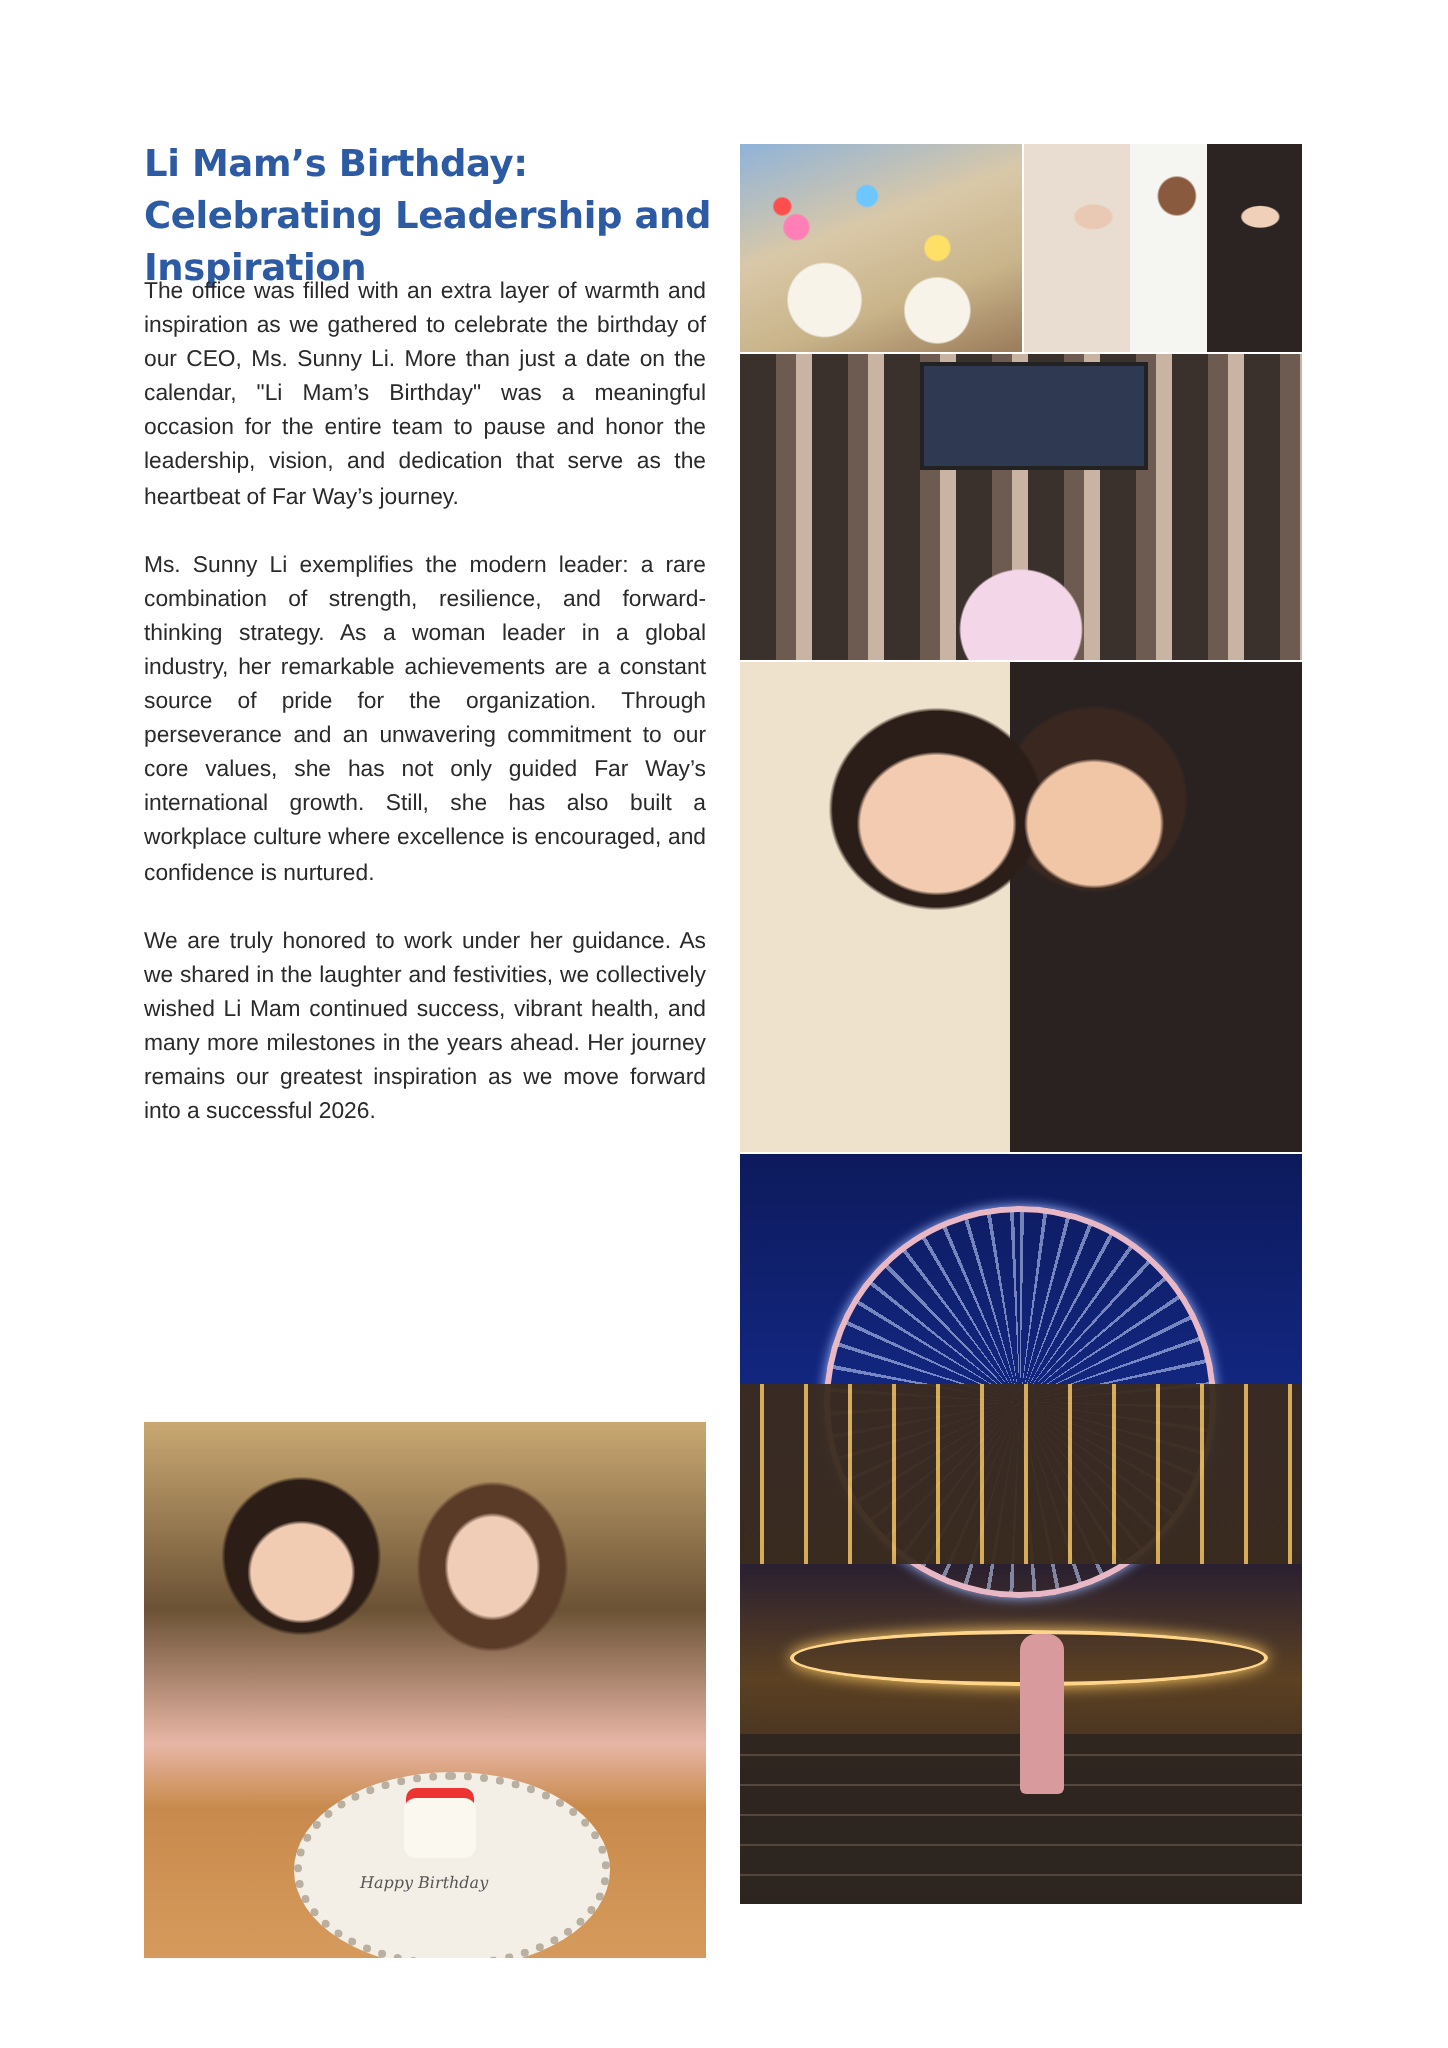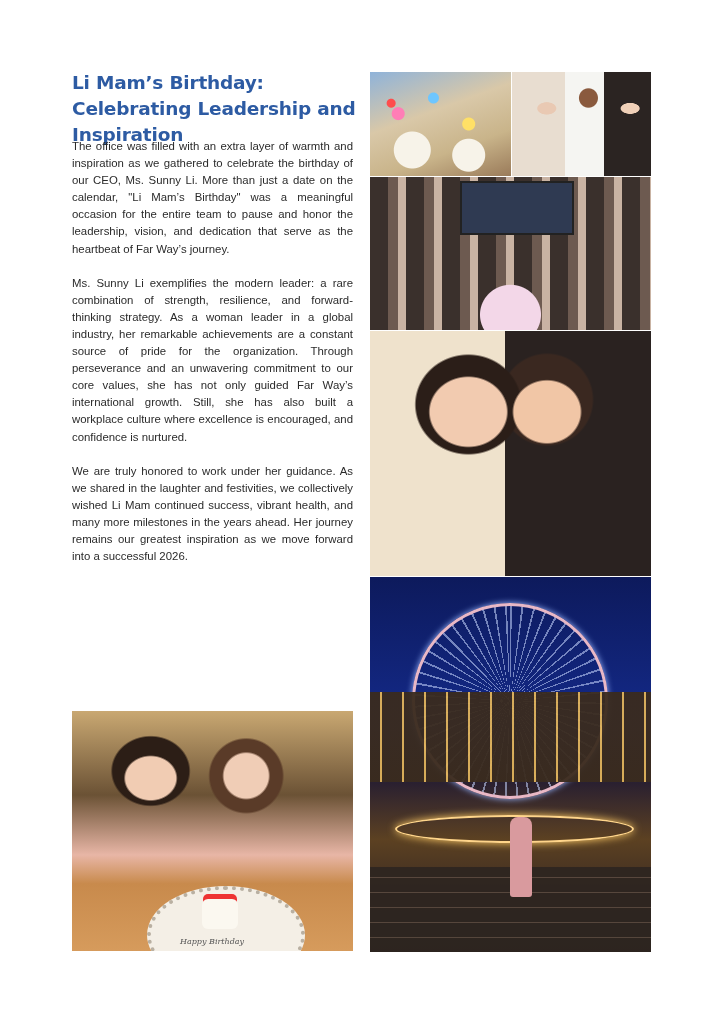--- a/index.html
+++ b/index.html
@@ -60,21 +60,21 @@
   #ph-night .wheel { position:absolute; left:42px; top:26px; width:190px; height:190px; border-radius:50%;
     border:3px solid #e9b8c6; box-shadow: 0 0 6px #9ab8ff;
     background: repeating-conic-gradient(from 0deg, rgba(200,215,255,0.55) 0deg 1.2deg, transparent 1.2deg 7deg); }
   #ph-night .bld { position:absolute; left:0; top:115px; width:281px; height:90px;
     background: repeating-linear-gradient(90deg, #3a2b1e 0 10px, #e0b35a 10px 12px, #3a2b1e 12px 22px); opacity:0.95; }
   #ph-night .glow { position:absolute; left:25px; top:238px; width:235px; height:24px; border:2px solid #ffd58a; border-radius:50%; box-shadow:0 0 8px #ffcc66; }
   #ph-night .lady { position:absolute; left:140px; top:240px; width:22px; height:80px; background:#d99a9e; border-radius:8px 8px 3px 3px; }
   #ph-night .floor { position:absolute; left:0; top:290px; width:281px; height:85px;
     background: repeating-linear-gradient(0deg, #2d2520 0 14px, #5a4a40 14px 15px), #2d2520; opacity:0.9; }
   
-  #ph-dinner { left: 72px; top: 711px; width: 281px; height: 240px;
+  #ph-dinner { left: 72px; top: 711px; width: 281px; height: 268px;
     background:
       radial-gradient(ellipse at 28% 28%, #f1ccb3 0 25px, transparent 27px),
       radial-gradient(ellipse at 62% 27%, #f0cdb6 0 22px, transparent 24px),
       radial-gradient(ellipse at 28% 25%, #2c1e16 0 38px, transparent 40px),
       radial-gradient(ellipse at 62% 27%, #5a3b28 0 36px, transparent 38px),
       linear-gradient(to bottom, #c9a872 0%, #6b5235 35%, #e8b6a6 60%, #c88a4c 72%, #d69b5c 100%); }
   #ph-dinner .plate { position:absolute; left:75px; top:175px; width:150px; height:90px; border-radius:50%; background:#f4efe6; border:4px dotted #b9b0a2; }
   #ph-dinner .plate-text { position:absolute; left:108px; top:226px; font-family:"DejaVu Serif", serif; font-style:italic; font-size:8px; color:#555; }
   #ph-dinner .cake { position:absolute; left:130px; top:188px; width:36px; height:30px; background:#fbf8f0; border-radius:6px; box-shadow: 0 -6px 0 -1px #e33; }
 </style>

